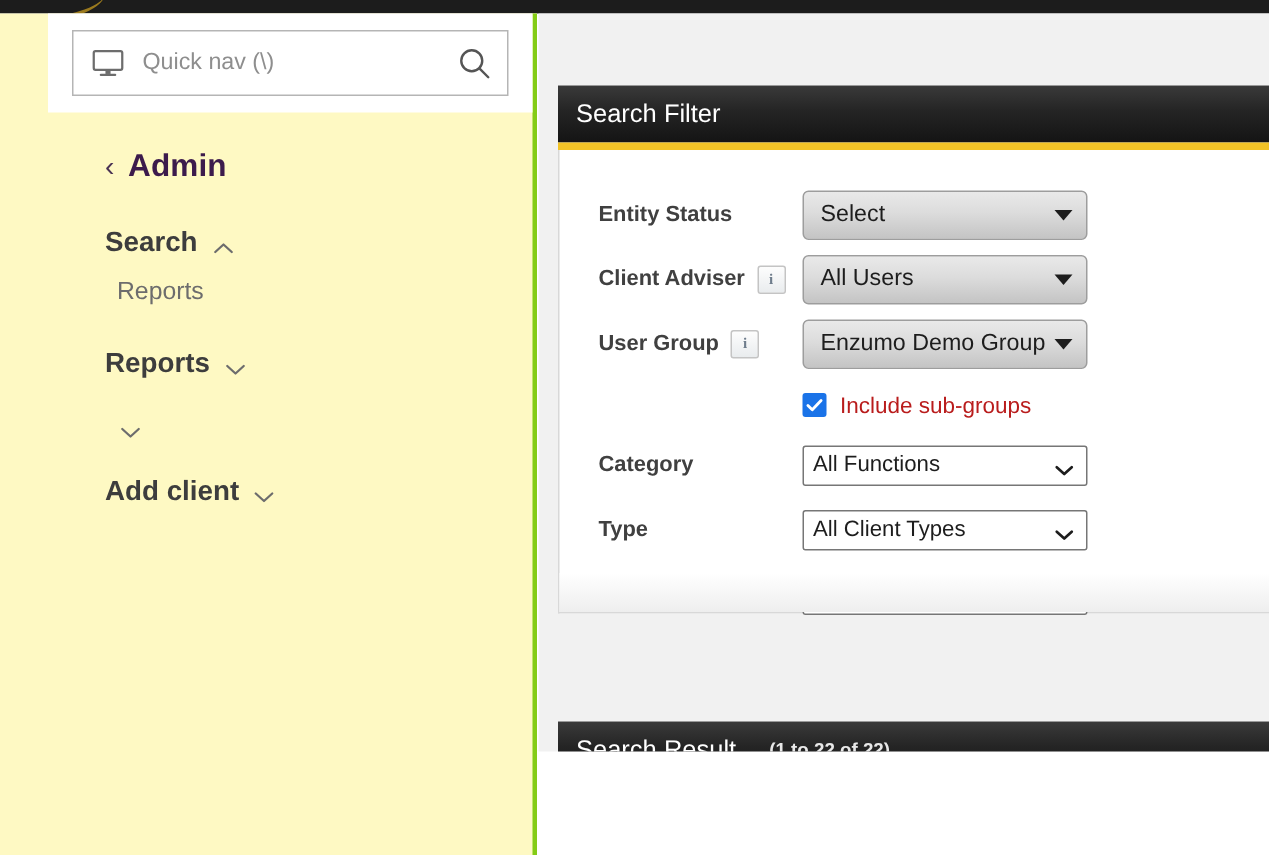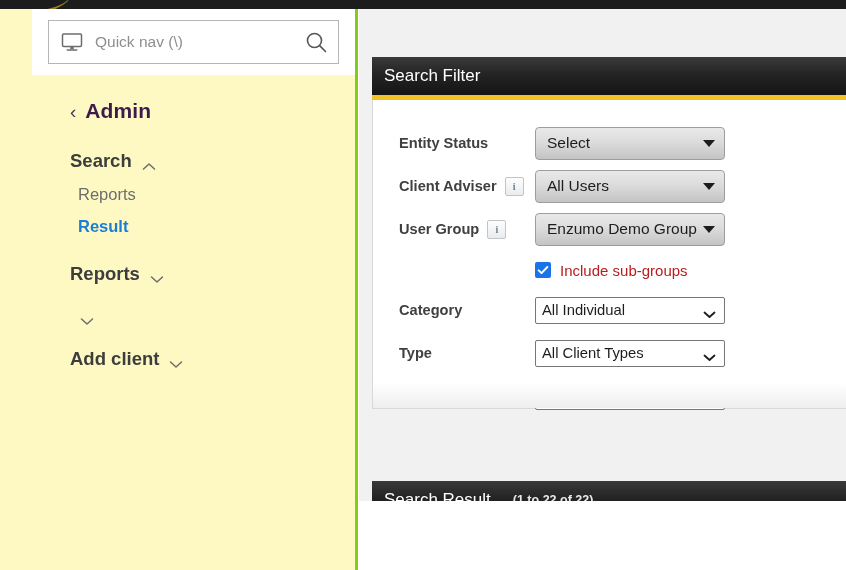--- a/index.html
+++ b/index.html
@@ -367,21 +367,20 @@
     <div class="nav-section">
       <span class="nav-section-label">Search</span>
       <span class="nav-caret">
         <svg viewBox="0 0 14 9" width="14" height="9">
           <polyline points="1.5,7 7,2 12.5,7" fill="none" stroke="#6d6d6d" stroke-width="1.5" stroke-linecap="round" stroke-linejoin="round"></polyline>
         </svg>
       </span>
     </div>
 
     <div class="nav-sub">Reports</div>
-    <div class="nav-sub active">Result</div>
 
 
     <div class="nav-section">
       <span class="nav-section-label">Reports</span>
       <span class="nav-caret">
         <svg viewBox="0 0 14 9" width="14" height="9">
           <polyline points="1.5,2 7,7 12.5,2" fill="none" stroke="#6d6d6d" stroke-width="1.5" stroke-linecap="round" stroke-linejoin="round"></polyline>
         </svg>
       </span>
     </div>
@@ -455,21 +454,21 @@
             </svg>
           </span>
           <span class="checkbox-label">Include sub-groups</span>
         </div>
 
         <div class="form-row">
           <div class="form-label-cell">
             <span class="form-label">Category</span>
           </div>
           <div class="native-select">
-            <span>All Individual</span>
+            <span>All Functions</span>
             <span class="chev">
               <svg viewBox="0 0 13 9" width="13" height="9">
                 <polyline points="1.5,2.5 6.5,7 11.5,2.5" fill="none" stroke="#1d1d1d" stroke-width="1.8" stroke-linecap="round" stroke-linejoin="round"></polyline>
               </svg>
             </span>
           </div>
         </div>
 
         <div class="form-row">
           <div class="form-label-cell">

